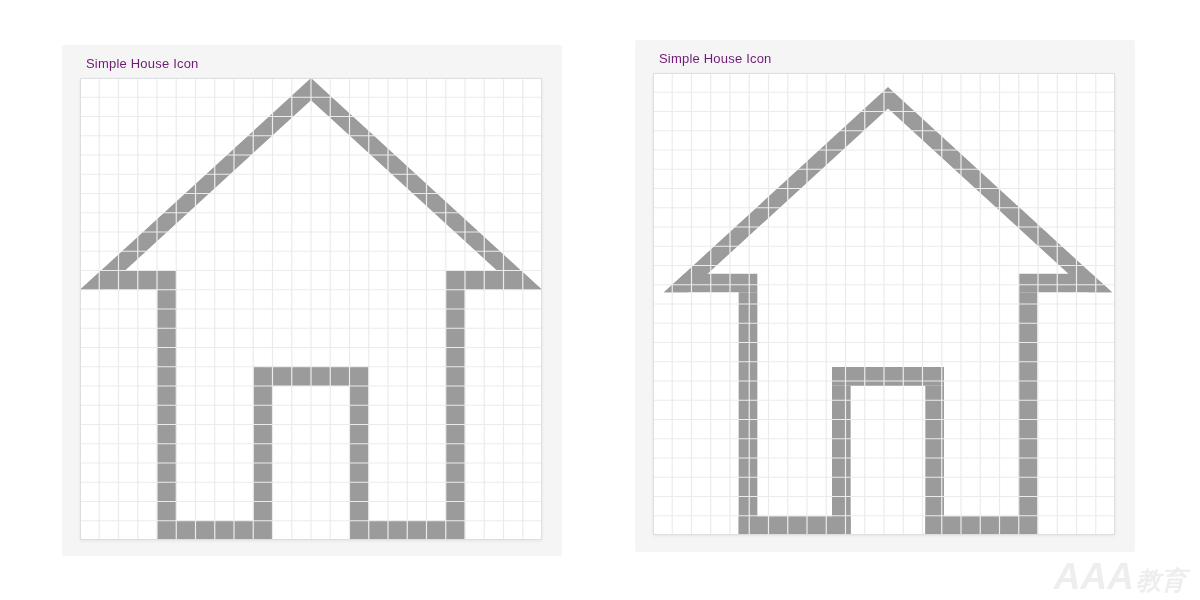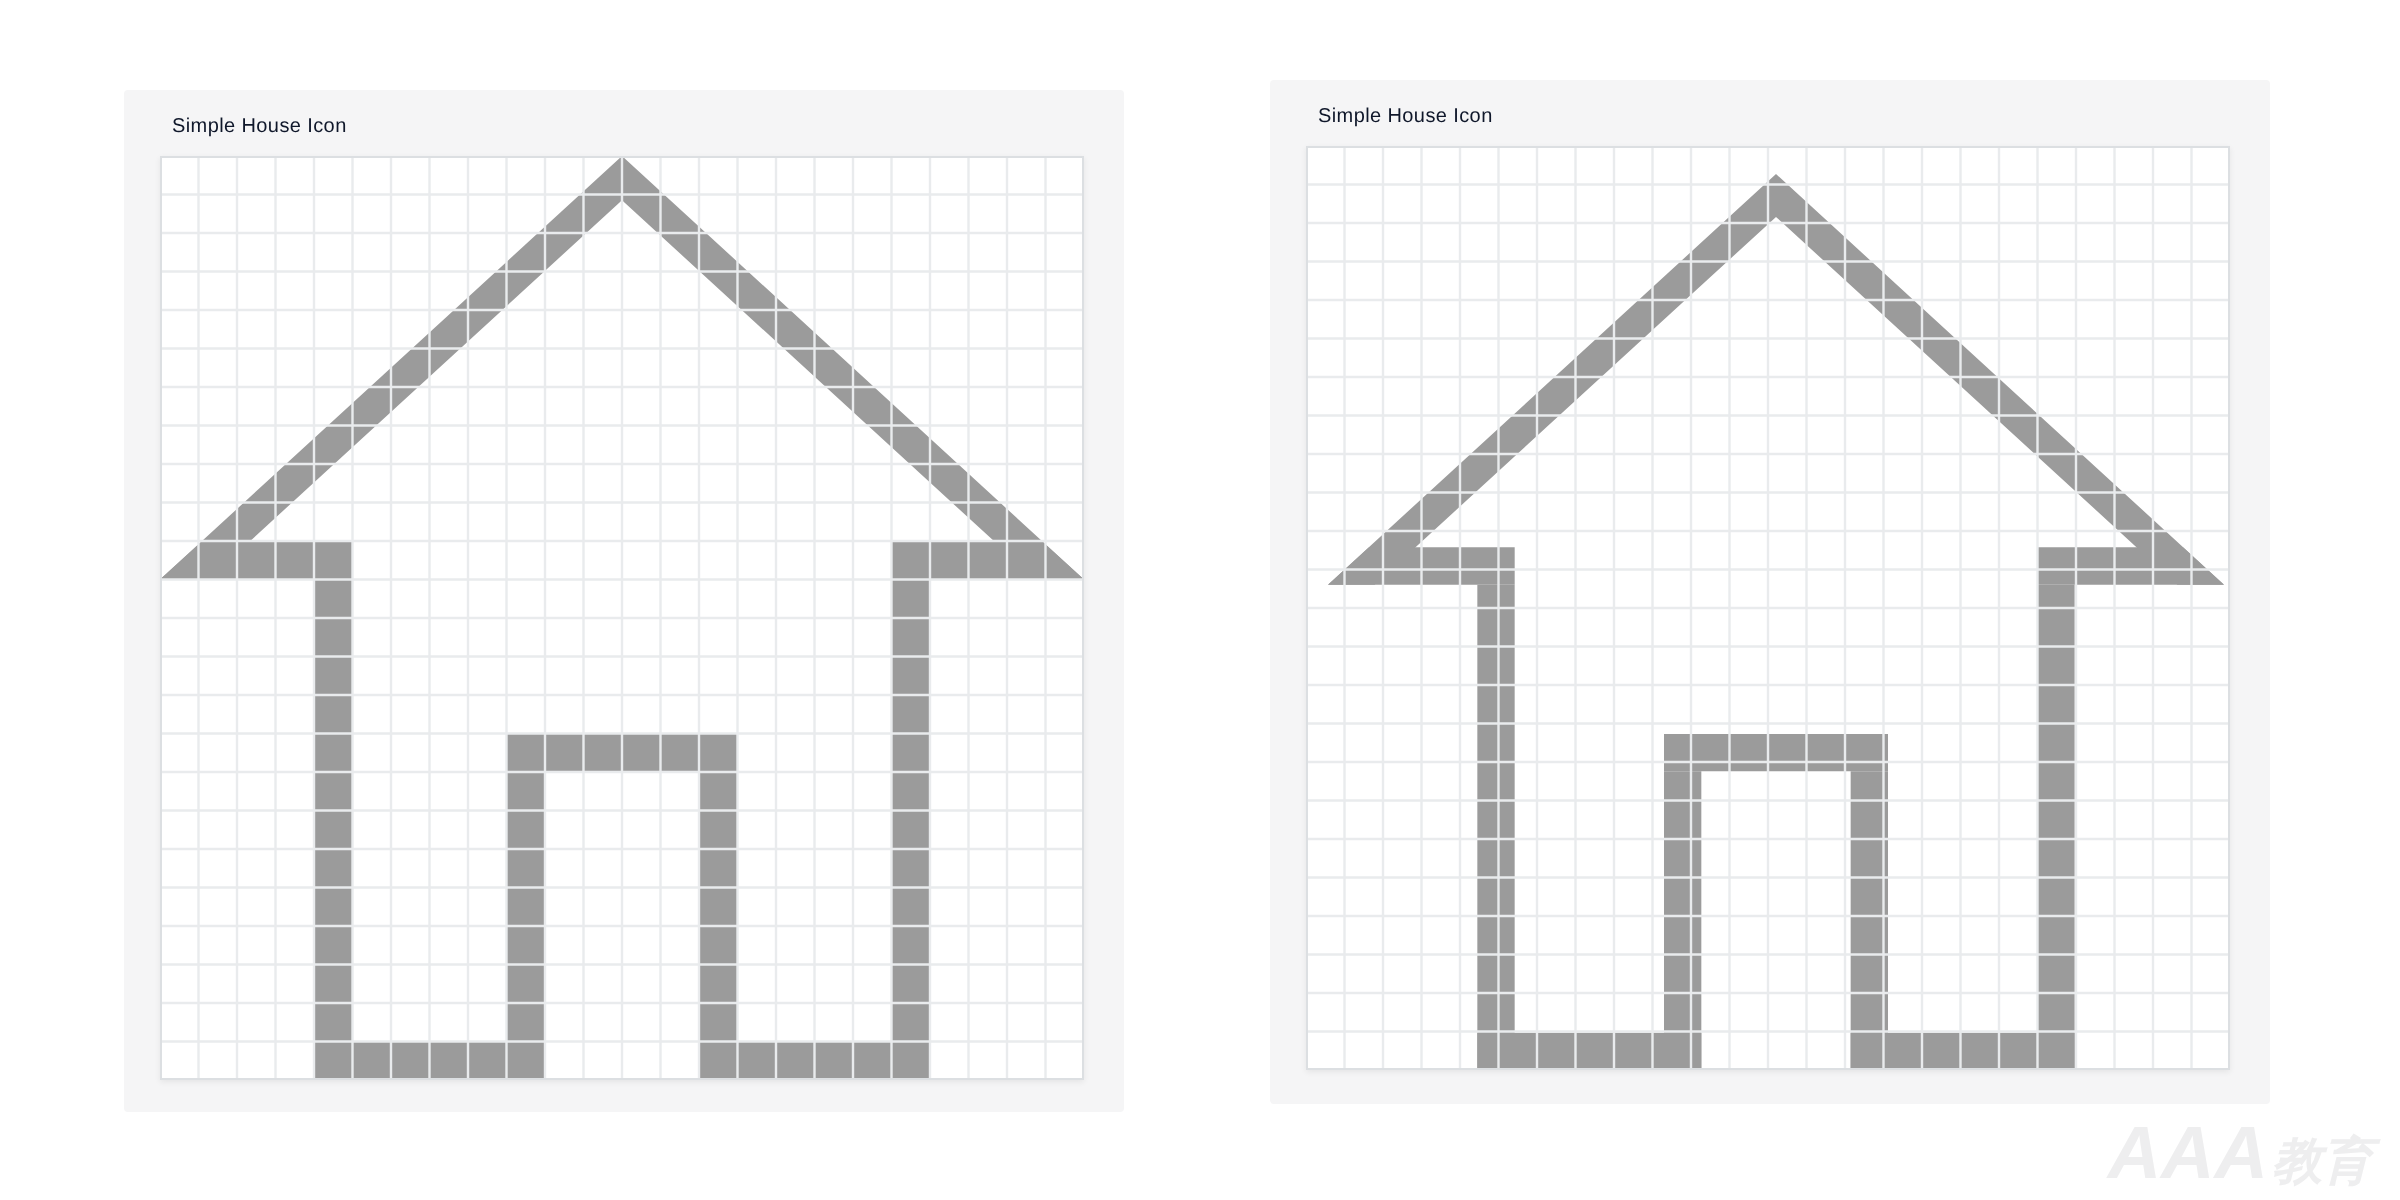--- a/index.html
+++ b/index.html
@@ -19,23 +19,23 @@
   }
   .panel {
     position: absolute;
     background: #f5f5f6;
     border-radius: 2px;
   }
   .panel-title {
     position: absolute;
     left: 24px;
     top: 11px;
-    font-size: 10px;
+    font-size: 13px;
     line-height: 16px;
-    color: #0f172a;
+    color: #701a75;
     letter-spacing: 0.2px;
     user-select: none;
   }
   .grid-card {
     position: absolute;
     left: 18px;
     top: 33px;
     width: 462px;
     height: 462px;
     background: #ffffff;

